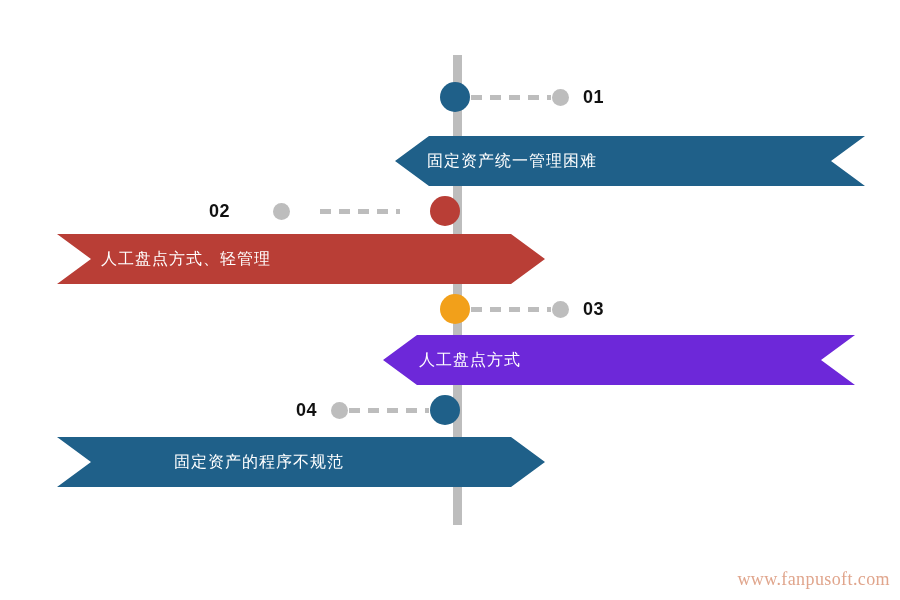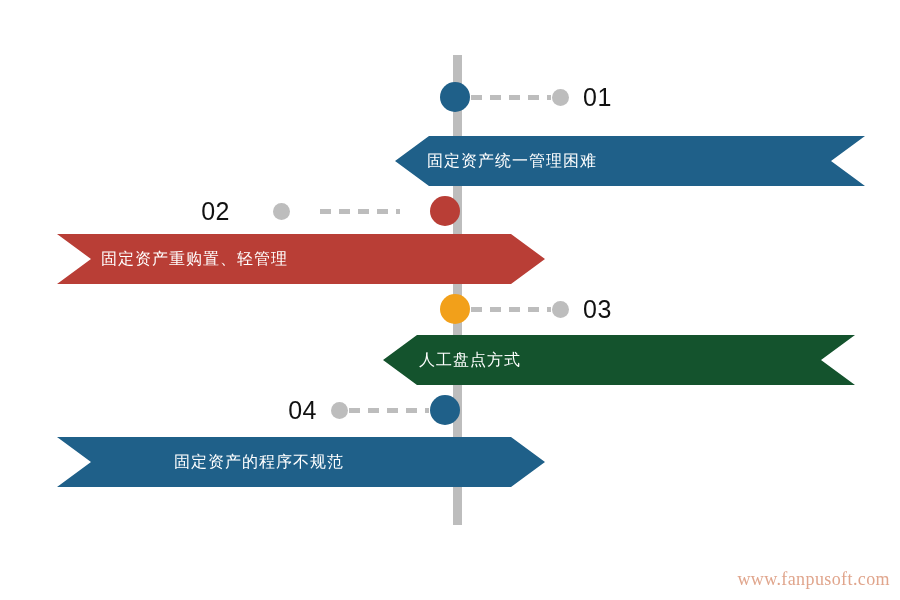--- a/index.html
+++ b/index.html
@@ -65,22 +65,22 @@
 
   .end-dot {
     width: 17px;
     height: 17px;
     border-radius: 50%;
     background: #bdbdbd;
     flex: 0 0 auto;
   }
 
   .step-number {
-    font-size: 25px;
-    font-weight: normal;
+    font-size: 18px;
+    font-weight: bold;
     color: #111111;
     letter-spacing: 0.5px;
     flex: 0 0 auto;
     line-height: 1;
     font-family: "Liberation Sans", "DejaVu Sans", sans-serif;
   }
   .connector.to-right .step-number { margin-left: 14px; }
   .connector.to-left  .step-number { margin-right: 14px; }
 
   
@@ -107,21 +107,21 @@
                        calc(100% - 34px) 50%, 100% 100%, 34px 100%);
   }
   
   .banner.shape-right-point {
     clip-path: polygon(0% 0%, 34px 50%, 0% 100%,
                        calc(100% - 34px) 100%, 100% 50%, calc(100% - 34px) 0%);
   }
 
   .banner.fill-blue   { background: #1f6089; }
   .banner.fill-red    { background: #b93e36; }
-  .banner.fill-orange { background: #14532d; }
+  .banner.fill-orange { background: #6d28d9; }
 
   
   .logo {
     position: absolute;
     right: 10px;
     bottom: 10px;
     width: 140px;
     height: 62px;
     z-index: 6;
     display: flex;
@@ -170,21 +170,21 @@
   </div>
 
   <div class="connector to-left" style="top:196px;gap:29px;">
     <div class="node-dot red"></div>
     <div class="dash-line"></div>
     <div class="end-dot"></div>
     <div class="step-number">02</div>
   </div>
 
   <div class="banner fill-red shape-right-point" style="left:57px; width:488px; top:234px;">
-    <span class="banner-label" style="margin-left:44px;">固定资产重购置、轻管理</span>
+    <span class="banner-label" style="margin-left:44px;">人工盘点方式、轻管理</span>
   </div>
 
   <div class="connector to-right" style="top:294px;">
     <div class="node-dot orange"></div>
     <div class="dash-line"></div>
     <div class="end-dot"></div>
     <div class="step-number">03</div>
   </div>
 
   <div class="banner fill-orange shape-left-point" style="left:383px; width:472px; top:335px;">

